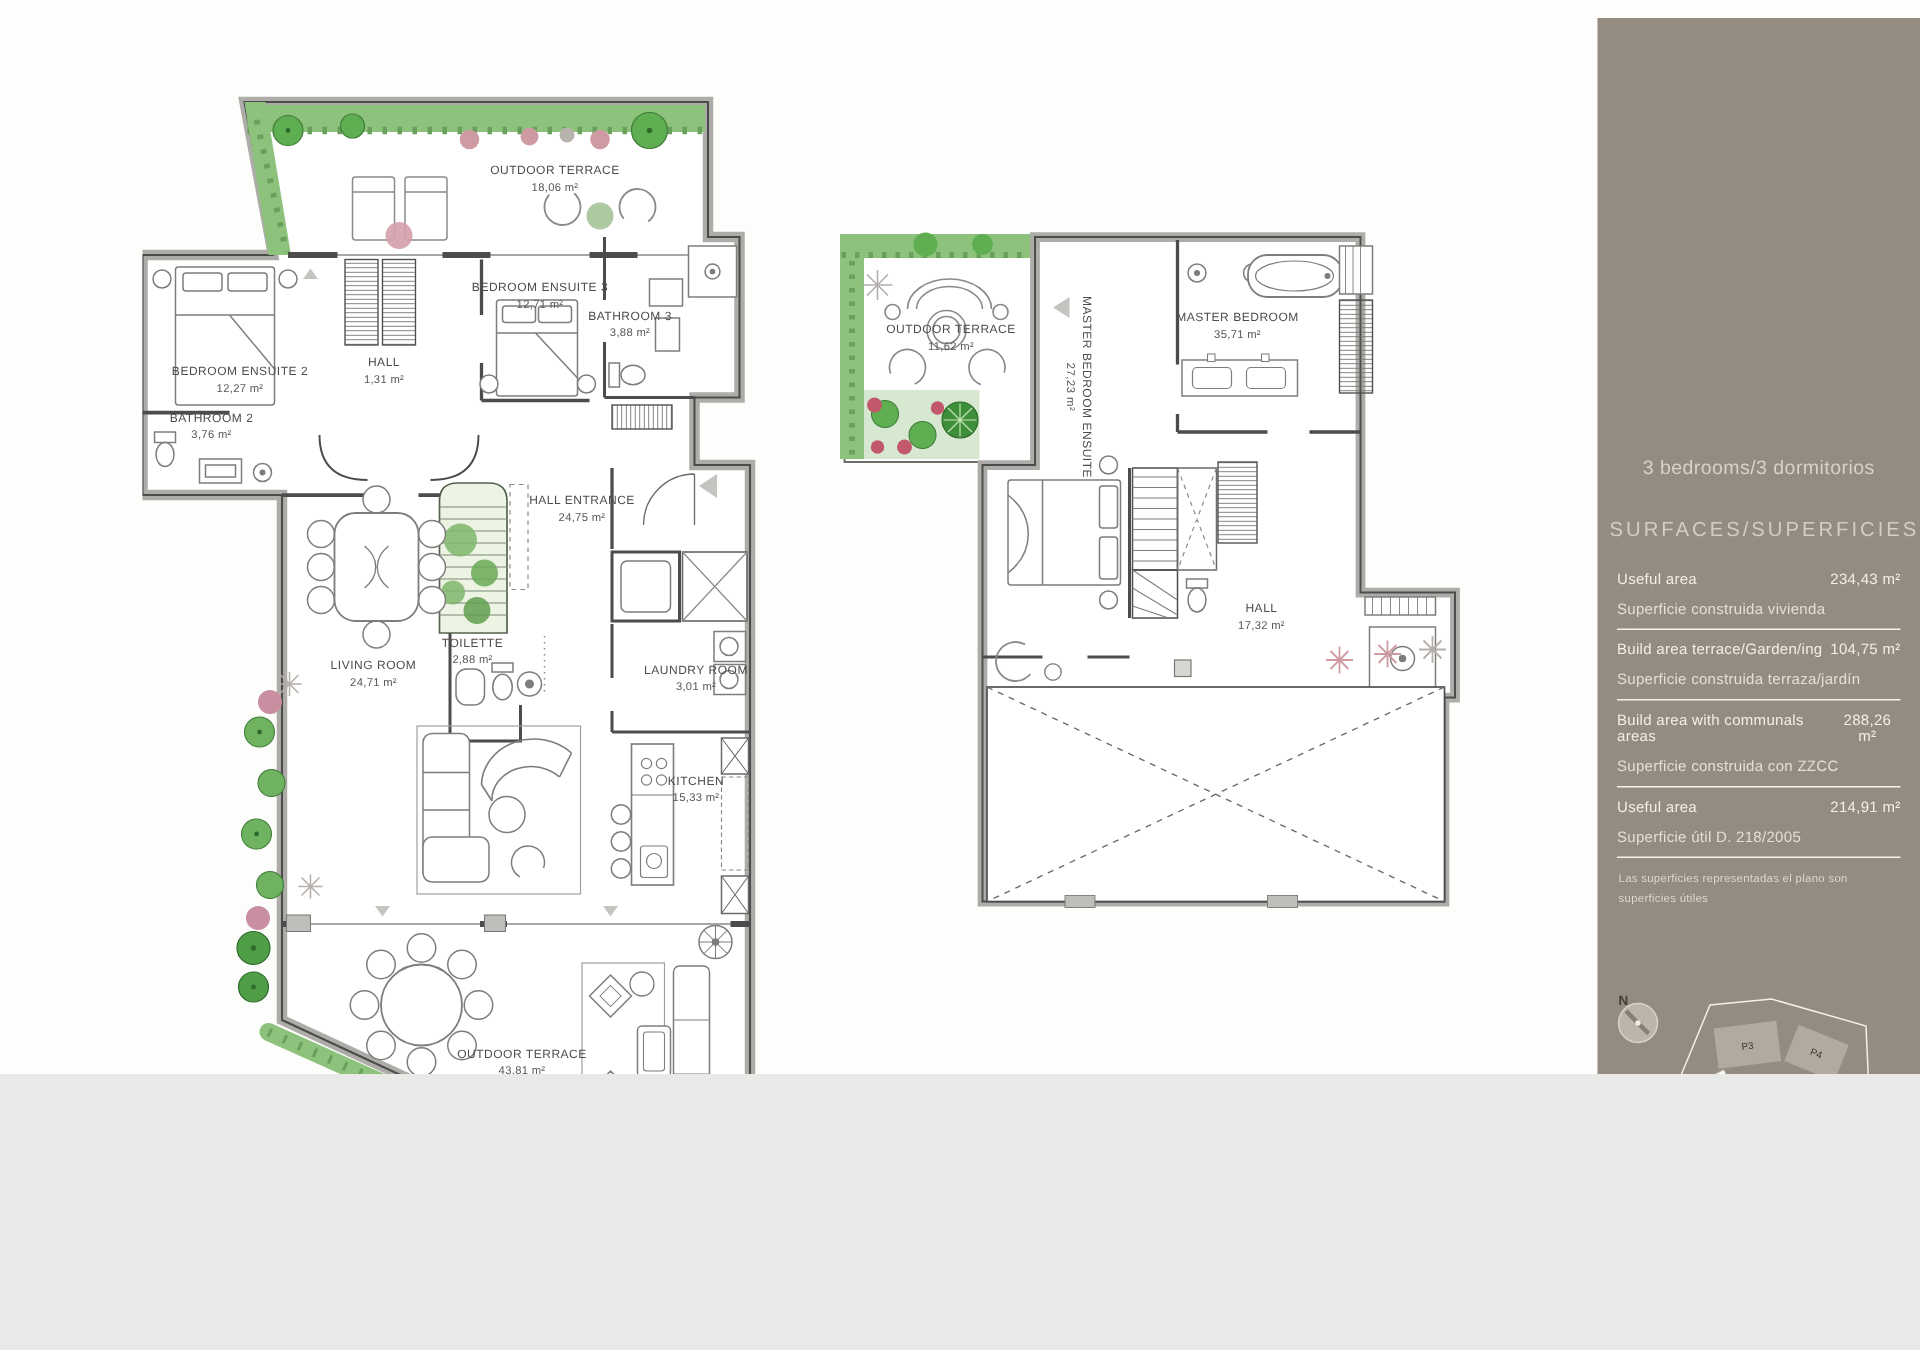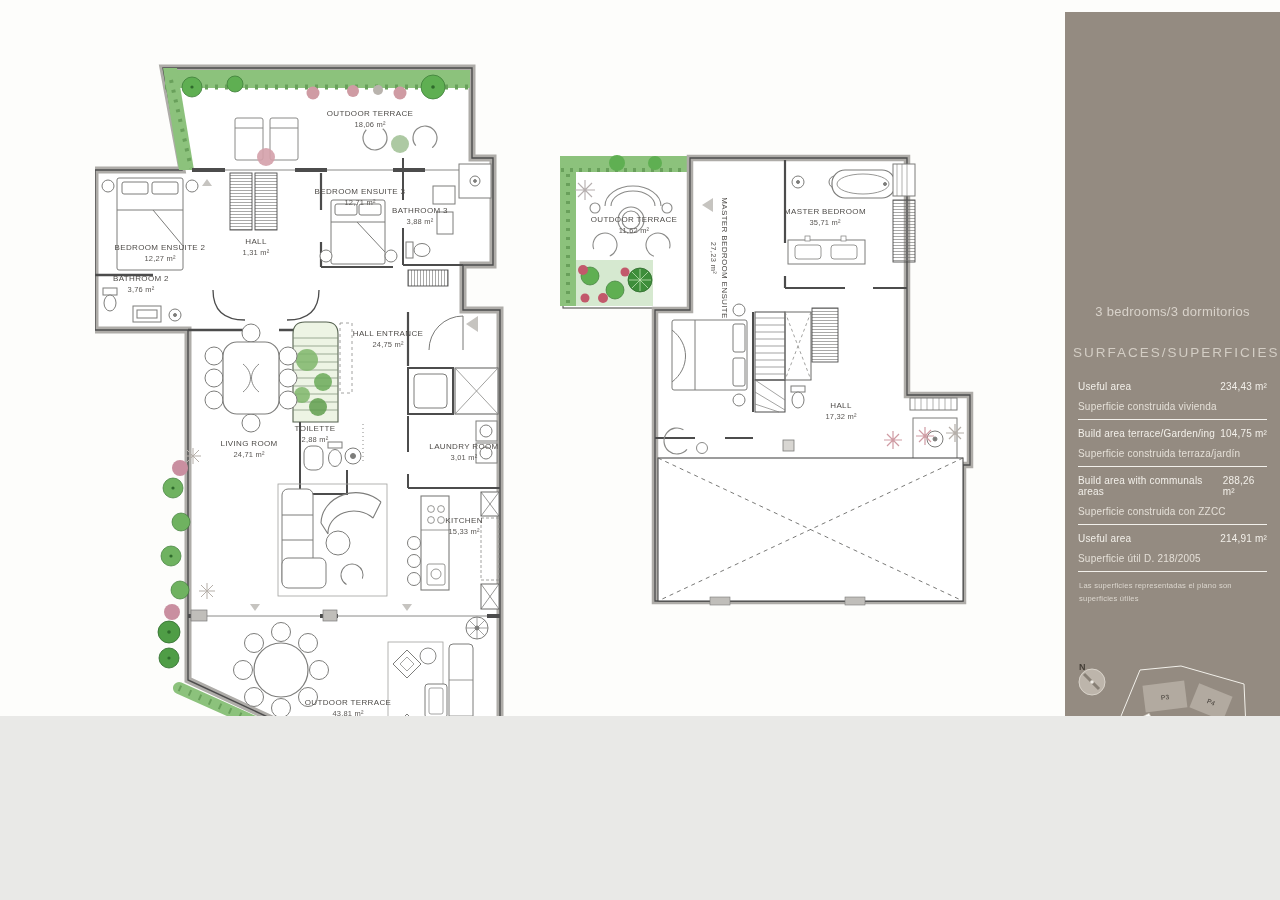--- a/index.html
+++ b/index.html
@@ -12,21 +12,21 @@
   .rl .ra{display:block;font-size:7.5px;letter-spacing:.2px;color:#5a5754;}
   .rl-vert{position:absolute;transform:translate(-50%,-50%) rotate(90deg);text-align:center;
       color:#4f4c49;font-size:8px;letter-spacing:.35px;line-height:1.45;white-space:nowrap;}
   .rl-vert .ra{display:block;font-size:7.5px;color:#5a5754;}
   
   .sidebar{position:absolute;left:1065px;top:12px;width:215px;height:900px;background:#948b81;color:#eee9e2;}
   .sb-title{margin:292px 12px 0;text-align:center;font-size:13px;color:#d8d2ca;letter-spacing:.3px;}
   .sb-section{margin:26px 8px 0;text-align:left;font-size:13.5px;letter-spacing:2px;color:#d3cdc4;}
   .sb-table{margin:21px 13px 0;}
   .row-en{display:flex;justify-content:space-between;font-size:10px;color:#f2efe9;letter-spacing:.2px;}
-  .row-en .val{text-align:left;}
+  .row-en .val{text-align:center;}
   .row-es{font-size:10px;color:#e4dfd7;margin-top:9px;letter-spacing:.2px;}
   .sep{border-top:1px solid #f3f1ec;margin:7px 0 8px;}
   .sb-note{margin:5px 14px 0;font-size:7.6px;color:#dcd7cf;line-height:1.7;letter-spacing:.2px;}
   .sitewrap{position:absolute;left:0;top:633px;width:215px;height:175px;}
   svg text{font-family:"Liberation Sans",sans-serif;}
 </style>
 </head>
 <body>
 
 <div class="stage">

